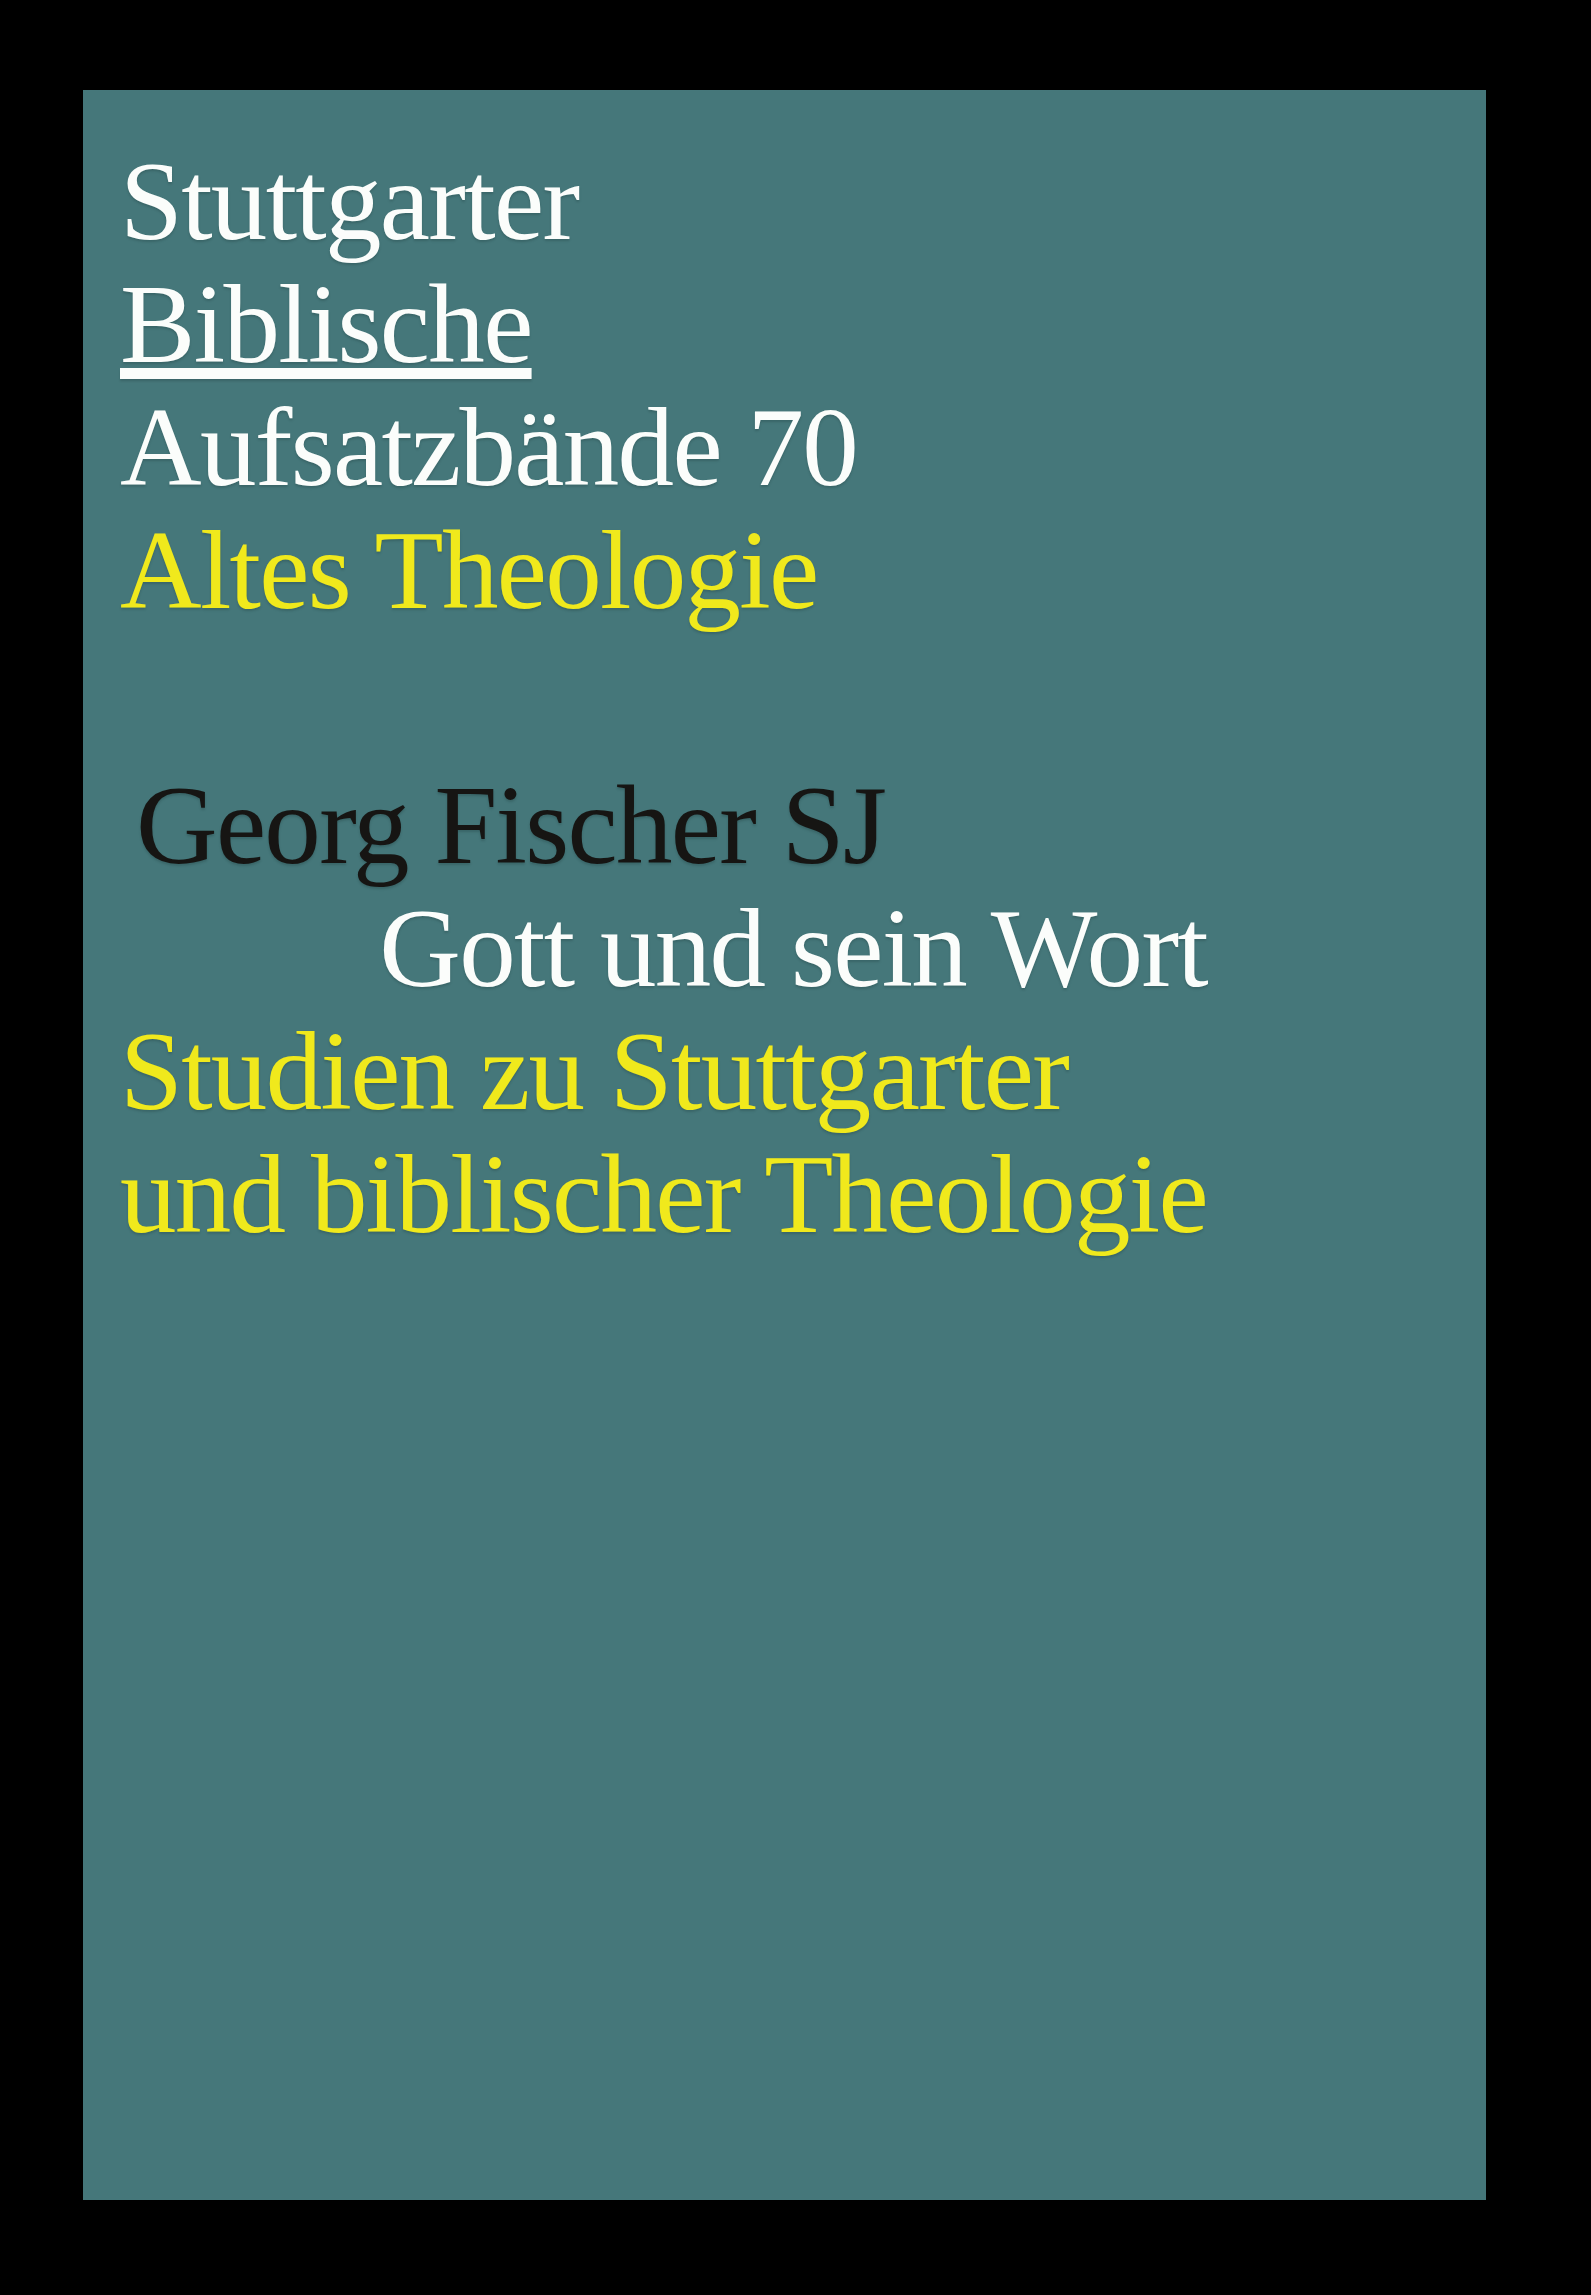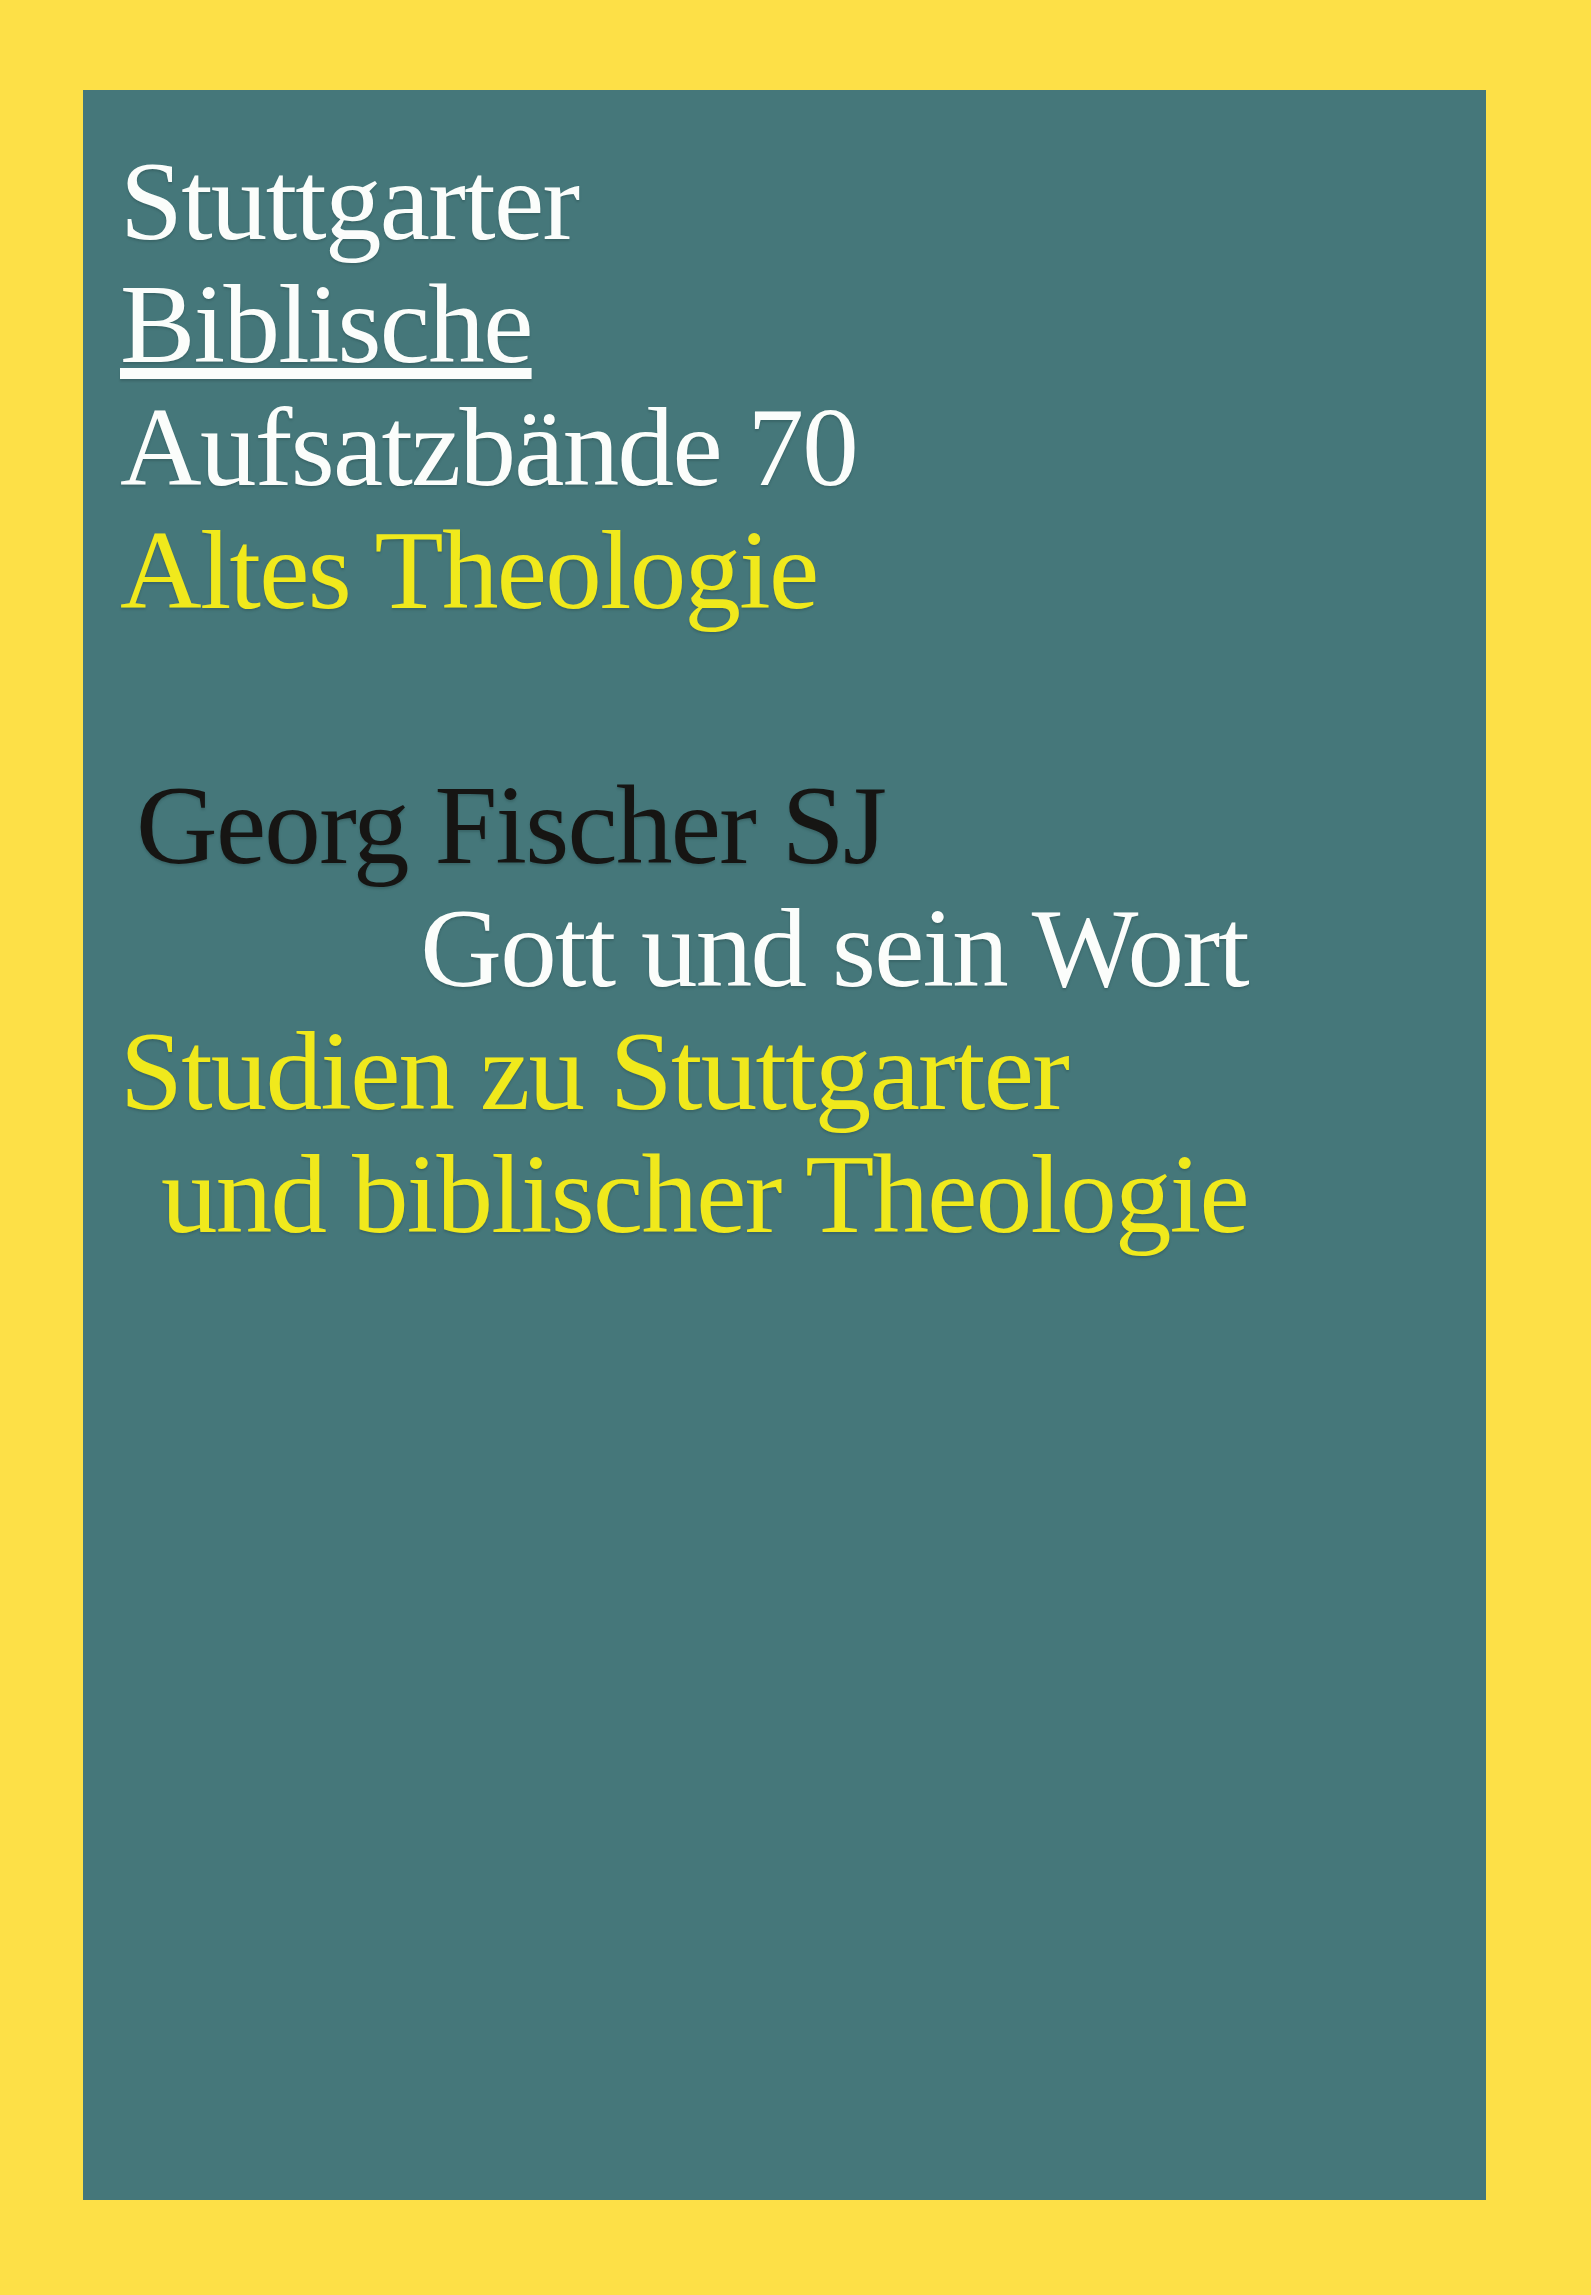--- a/index.html
+++ b/index.html
@@ -12,21 +12,21 @@
     background: #ffffff;
     font-family: "Liberation Serif", "DejaVu Serif", serif;
     position: relative;
     overflow: hidden;
   }
   .page {
     position: absolute;
     left: 0; top: 0;
     width: 1592px;
     height: 2295px;
-    background: #fde047;
+    background: #000000;
   }
   .cover-panel {
     position: absolute;
     left: 83px;
     top: 90px;
     width: 1403px;
     height: 2110px;
     background: #45777a; 
   }
   .text-block {
@@ -56,18 +56,18 @@
       <div class="cover-line" style="color: rgb(251, 253, 251);">Stuttgarter</div>
       <div class="cover-line" style="color: rgb(251, 253, 251); text-decoration: underline;">Biblische</div>
       <div class="cover-line" style="color: rgb(251, 253, 251);">Aufsatzbände 70</div>
       <div class="cover-line" style="color: rgb(240, 233, 28);">Altes Theologie</div>
     </div>
 
     <div class="text-block title-block">
       <div class="cover-line" style="color: rgb(22, 21, 19); margin-left: 16px;">Georg Fischer SJ</div>
       <div class="cover-line" style="color: rgb(251, 253, 251); text-align: right;">Gott und sein Wort</div>
       <div class="cover-line" style="color: rgb(240, 233, 28);">Studien zu Stuttgarter</div>
-      <div class="cover-line" style="color: rgb(240, 233, 28); margin-left: 41px;">und biblischer Theologie</div>
+      <div class="cover-line" style="color: rgb(240, 233, 28);">und biblischer Theologie</div>
     </div>
 
   </div>
 </div>
 
 
 </body></html>

